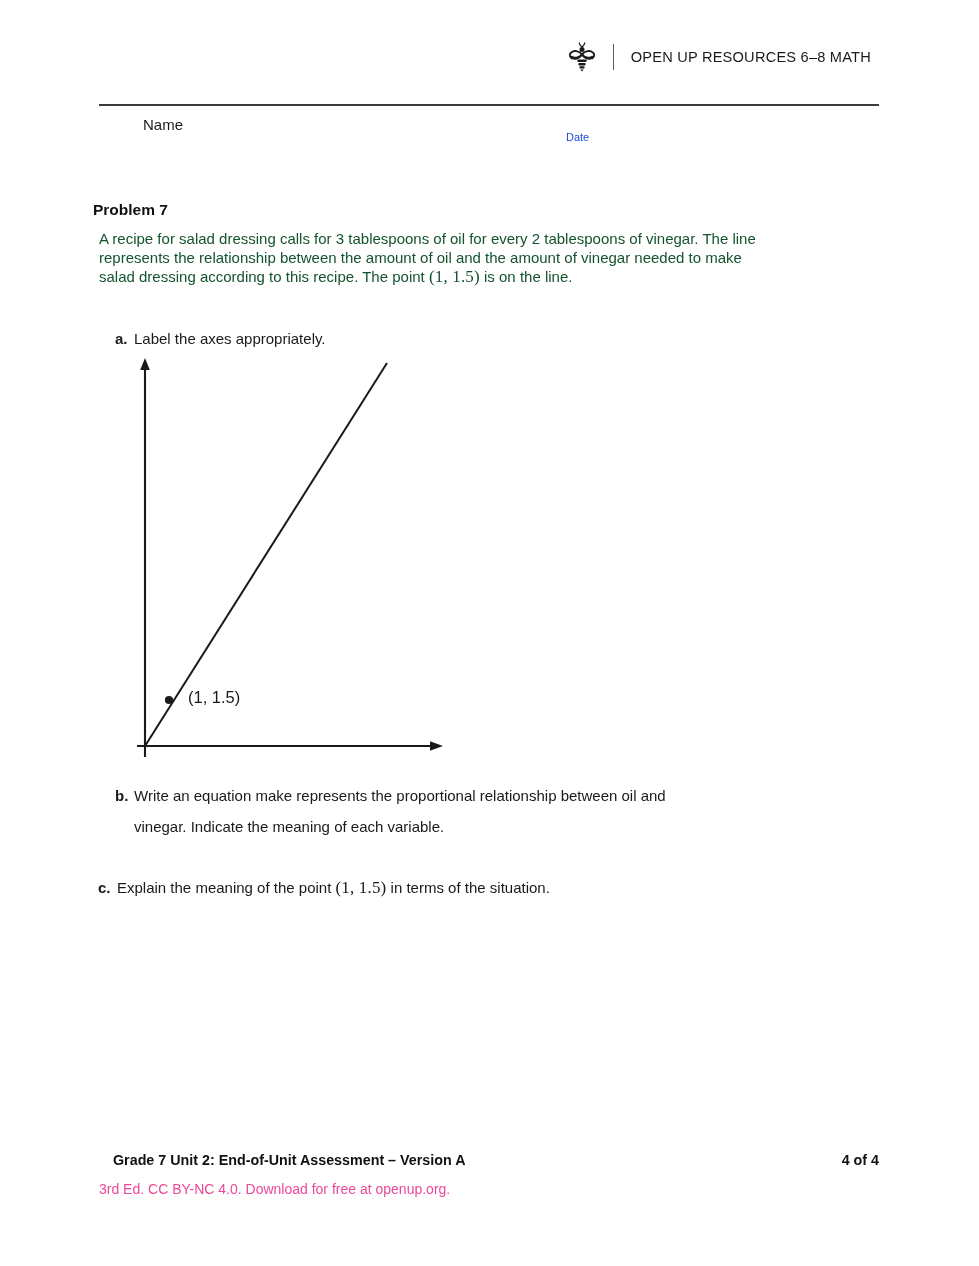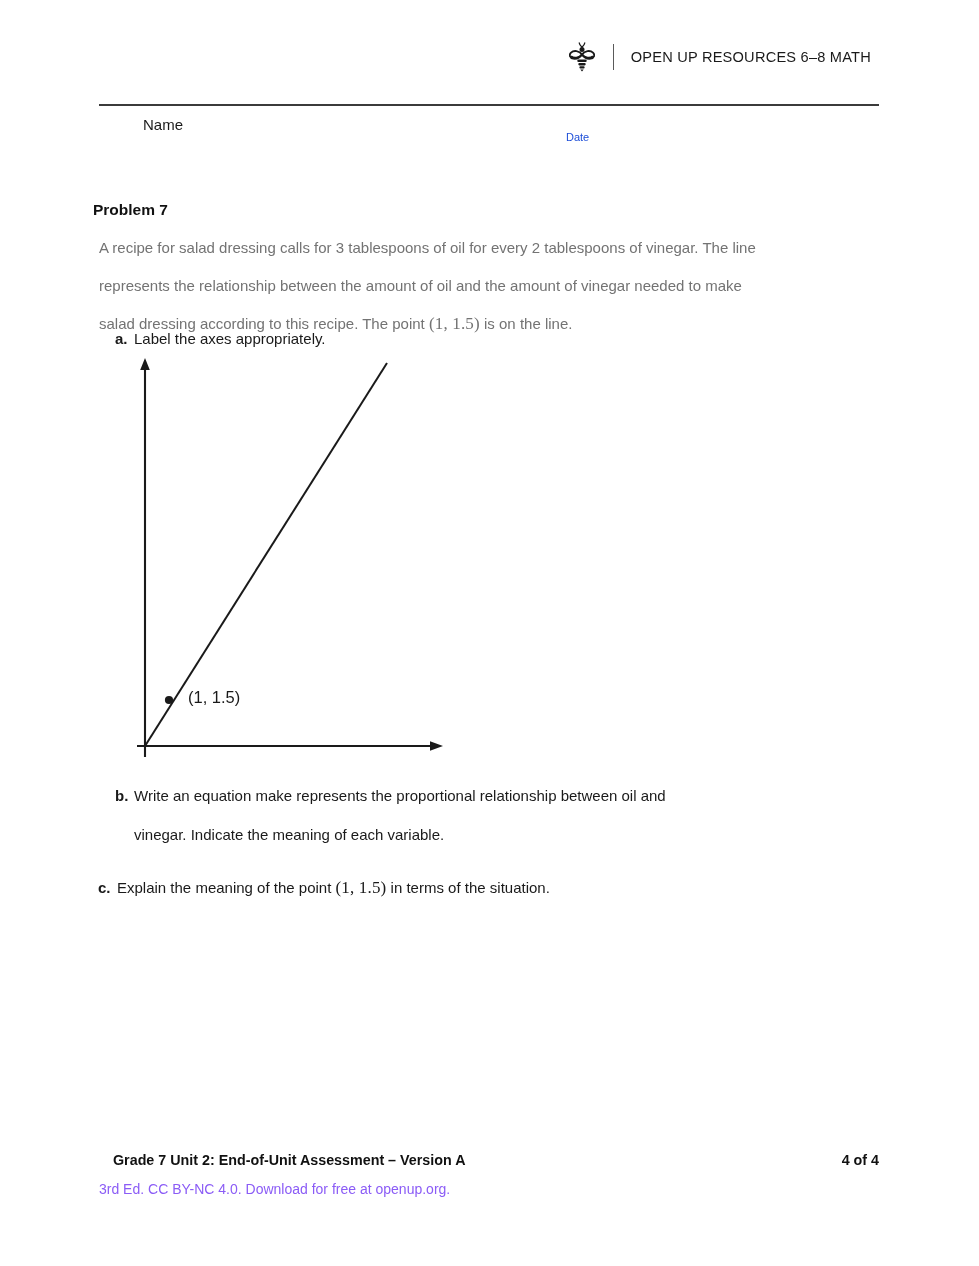--- a/index.html
+++ b/index.html
@@ -81,22 +81,22 @@
     font-weight: bold;
     color: #111111;
     margin-top: 8px;
   }
   .problem-body {
     position: absolute;
     left: 99px;
     top: 229px;
     width: 680px;
     font-size: 15px;
-    line-height: 38px;
-    color: #737373;
+    line-height: 19px;
+    color: #14532d;
   }
   .mathcoord {
     font-family: "Liberation Serif", serif;
     font-size: 17px;
     letter-spacing: 0.01em;
   }
 
   .part {
     position: absolute;
     font-size: 15px;
@@ -110,21 +110,21 @@
     font-weight: bold;
     display: inline-block;
     width: 19px;
   }
   .part-text {
     display: inline;
   }
   .part-hang {
     display: block;
     padding-left: 19px;
-    margin-top: 12px;
+    margin-top: 4px;
   }
 
   
   .graph {
     position: absolute;
     left: 120px;
     top: 350px;
     width: 340px;
     height: 420px;
   }
@@ -149,21 +149,21 @@
     font-size: 14.3px;
     font-weight: bold;
     color: #111111;
     text-align: center;
   }
   .footer-sub {
     position: absolute;
     left: 99px;
     top: 1181px;
     font-size: 14px;
-    color: #8b5cf6;
+    color: #ec4899;
   }
 </style>
 </head>
 <body>
 
 <div class="page-header">
   <span class="bee-logo">
     <svg width="26" height="30" viewBox="0 0 26 30" xmlns="http://www.w3.org/2000/svg">
 
       <path d="M13 5.2 C 11.1 3.4, 10.3 2.1, 10.2 0.9" stroke="#1a1a1a" stroke-width="1.2" fill="none" stroke-linecap="round"></path>

